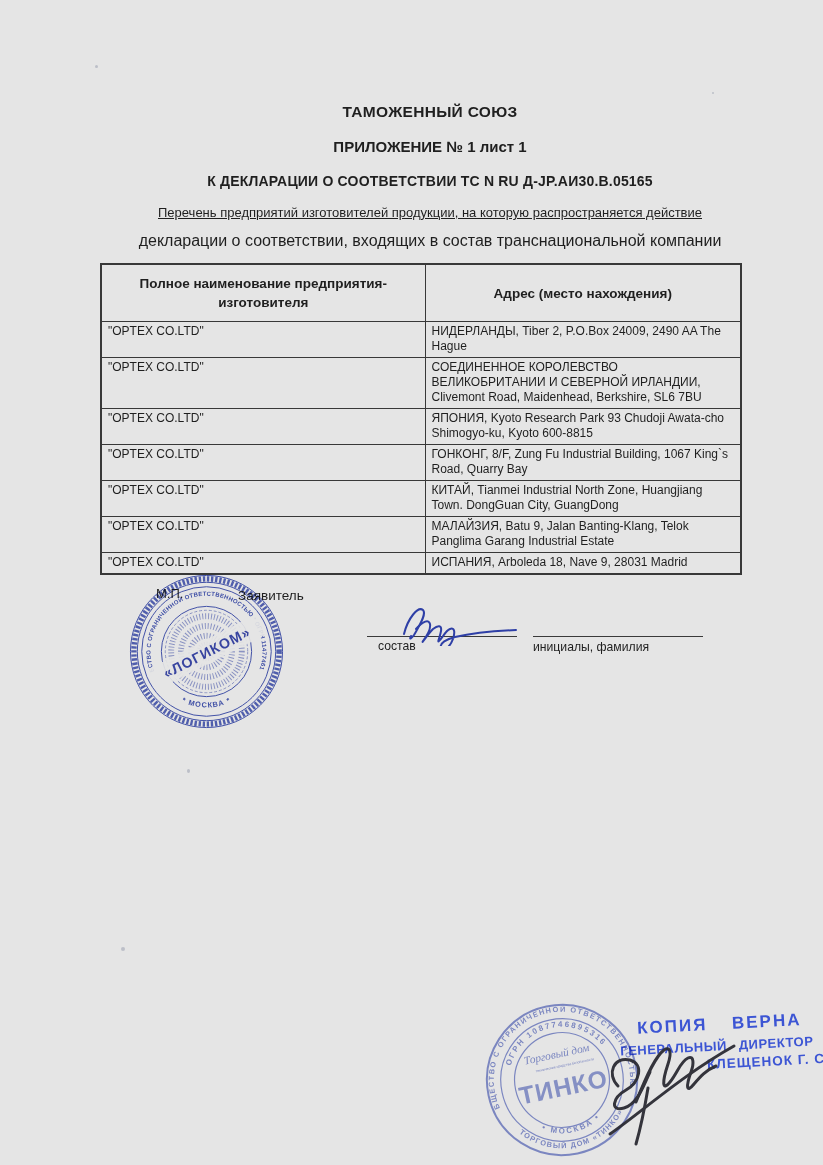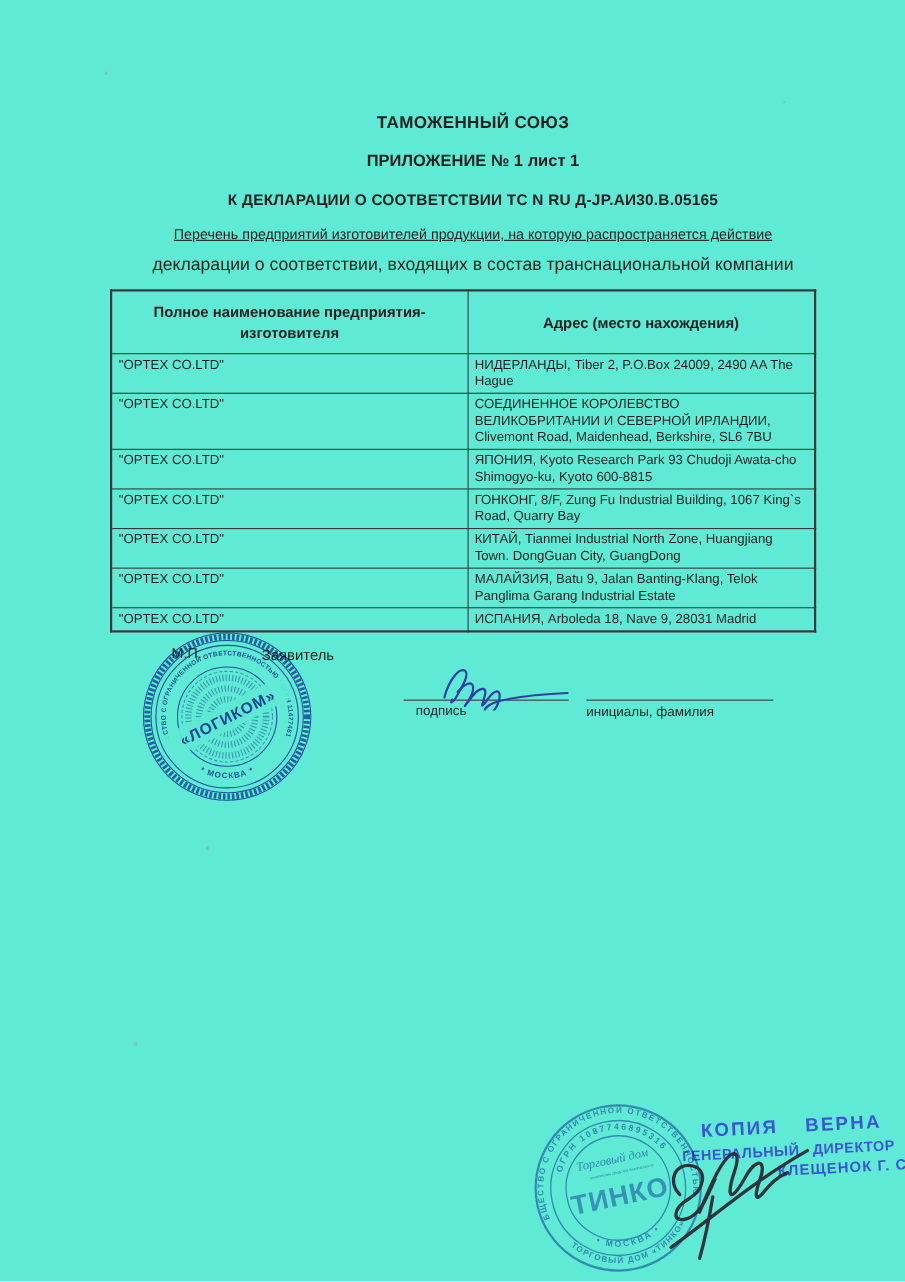--- a/index.html
+++ b/index.html
@@ -1,16 +1,16 @@
 <!DOCTYPE html>
 <html><head>
 <meta charset="utf-8">
 <style>
   html,body{margin:0;padding:0;background:#fff;}
-  .page{position:relative;width:823px;height:1165px;background:#5eead4;overflow:hidden;
+  .page{position:relative;width:823px;height:1165px;background:#e5e5e5;overflow:hidden;
         font-family:"Liberation Sans","DejaVu Sans",sans-serif;color:#1f1f1f;}
   
   .doc-head{position:absolute;left:80px;top:0;width:700px;text-align:center;}
   .t1{position:absolute;top:103px;width:100%;font-size:15.5px;font-weight:bold;letter-spacing:.3px;}
   .t2{position:absolute;top:138px;width:100%;font-size:15px;font-weight:bold;}
   .t3{position:absolute;top:173px;width:100%;font-size:14px;font-weight:bold;letter-spacing:.2px;}
   .d1{position:absolute;top:205px;width:100%;font-size:13px;text-decoration:underline;}
   .d2{position:absolute;top:232px;width:100%;font-size:16px;}
   
   .mtable{position:absolute;left:100px;top:263px;width:640px;border-collapse:collapse;
@@ -135,21 +135,21 @@
   </svg>
 
   <svg class="sig-blue" viewBox="0 0 128 48">
     <g fill="none" stroke="#2e3fa6" stroke-width="2" stroke-linecap="round">
       <path d="M8,36 C12,20 22,8 27,12 C31,16 23,28 18,37 C15,41 13,42 15,38"></path>
       <path d="M20,31 C27,23 33,21 34,26 C35,31 30,39 27,43 C25,47 31,37 37,31 C42,27 46,27 45,33 C44,39 41,45 43,43 C46,41 49,33 54,31 C59,29 59,35 57,41 C54,49 47,55 45,50 C43,45 51,41 59,39 C72,36 96,33 120,32"></path>
     </g>
   </svg>
 
   <div class="line-sign"></div>
-  <div class="cap-sign">подпись</div>
+  <div class="cap-sign">состав</div>
 
   <div class="line-name"></div>
   <div class="cap-name">инициалы, фамилия</div>
 
   <svg class="stamp2" viewBox="0 0 160 160">
     <g transform="rotate(-12 80 80)">
       <g fill="none" stroke="#7c8ad2">
         <circle cx="80" cy="80" r="76" stroke-width="2"></circle>
         <circle cx="80" cy="80" r="62" stroke-width="1.2"></circle>
         <circle cx="80" cy="80" r="48" stroke-width="1.2"></circle>

